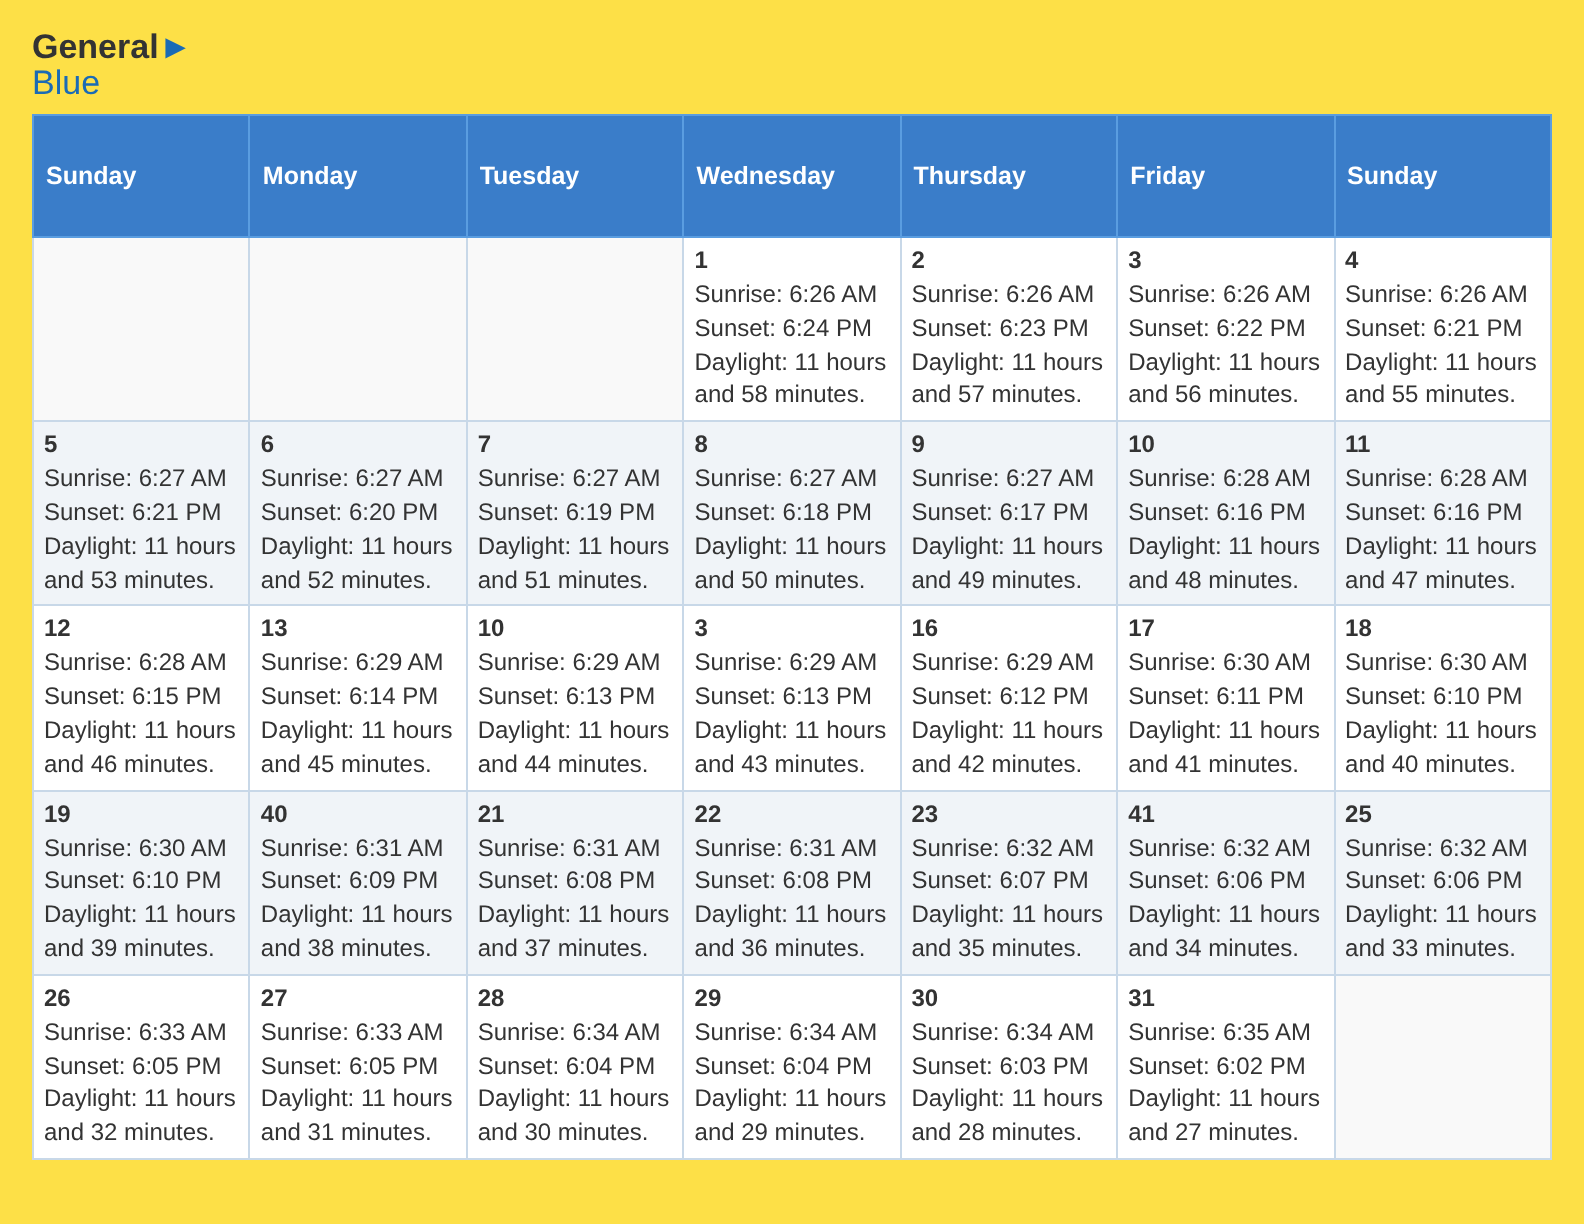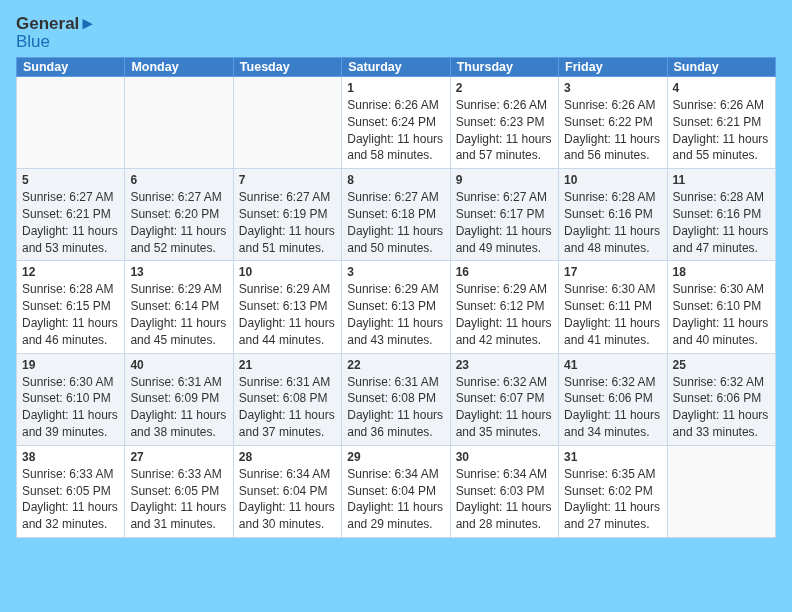--- a/index.html
+++ b/index.html
@@ -6,21 +6,21 @@
     body {
       font-family: Arial, sans-serif;
       background: #fff;
       width: 792px;
       height: 612px;
       overflow: hidden;
     }
     .page {
       width: 792px;
       height: 612px;
-      background: #7dd3fc;
+      background: #fde047;
       padding: 10px 16px 10px 16px;
     }
     .header {
       display: flex;
       align-items: flex-start;
       justify-content: space-between;
       margin-bottom: 6px;
     }
     .logo {
       display: flex;
@@ -46,21 +46,21 @@
       width: 100%;
       border-collapse: collapse;
       table-layout: fixed;
     }
     .calendar th {
       background: #3a7dc9;
       color: #fff;
       font-size: 12.5px;
       font-weight: bold;
       text-align: left;
-      padding: 2px 6px;
+      padding: 23px 6px;
       border: 1px solid #5a9de0;
     }
     .calendar td {
       border: 1px solid #c8d8e8;
       vertical-align: top;
       padding: 4px 5px;
       font-size: 10px;
       color: #333;
       background: #fff;
       height: 82px;
@@ -101,21 +101,21 @@
       <div class="location-title"></div>
     </div>
   </div>
 
   <table class="calendar">
     <thead>
       <tr>
       <th>Sunday</th>
           <th>Monday</th>
           <th>Tuesday</th>
-          <th>Saturday</th>
+          <th>Wednesday</th>
           <th>Thursday</th>
           <th>Friday</th>
           <th>Sunday</th>
         </tr>
     </thead>
     <tbody id="calendar-body">
     <tr>
           <td class="empty-cell"></td>
           <td class="empty-cell"></td>
           <td class="empty-cell"></td>
@@ -221,21 +221,21 @@
             <span class="day-number">41</span>
             <div class="day-info">Sunrise: 6:32 AM<br>Sunset: 6:06 PM<br>Daylight: 11 hours<br>and 34 minutes.</div>
           </td>
           <td>
             <span class="day-number">25</span>
             <div class="day-info">Sunrise: 6:32 AM<br>Sunset: 6:06 PM<br>Daylight: 11 hours<br>and 33 minutes.</div>
           </td>
         </tr>
         <tr>
           <td>
-            <span class="day-number">38</span>
+            <span class="day-number">26</span>
             <div class="day-info">Sunrise: 6:33 AM<br>Sunset: 6:05 PM<br>Daylight: 11 hours<br>and 32 minutes.</div>
           </td>
           <td>
             <span class="day-number">27</span>
             <div class="day-info">Sunrise: 6:33 AM<br>Sunset: 6:05 PM<br>Daylight: 11 hours<br>and 31 minutes.</div>
           </td>
           <td>
             <span class="day-number">28</span>
             <div class="day-info">Sunrise: 6:34 AM<br>Sunset: 6:04 PM<br>Daylight: 11 hours<br>and 30 minutes.</div>
           </td>

